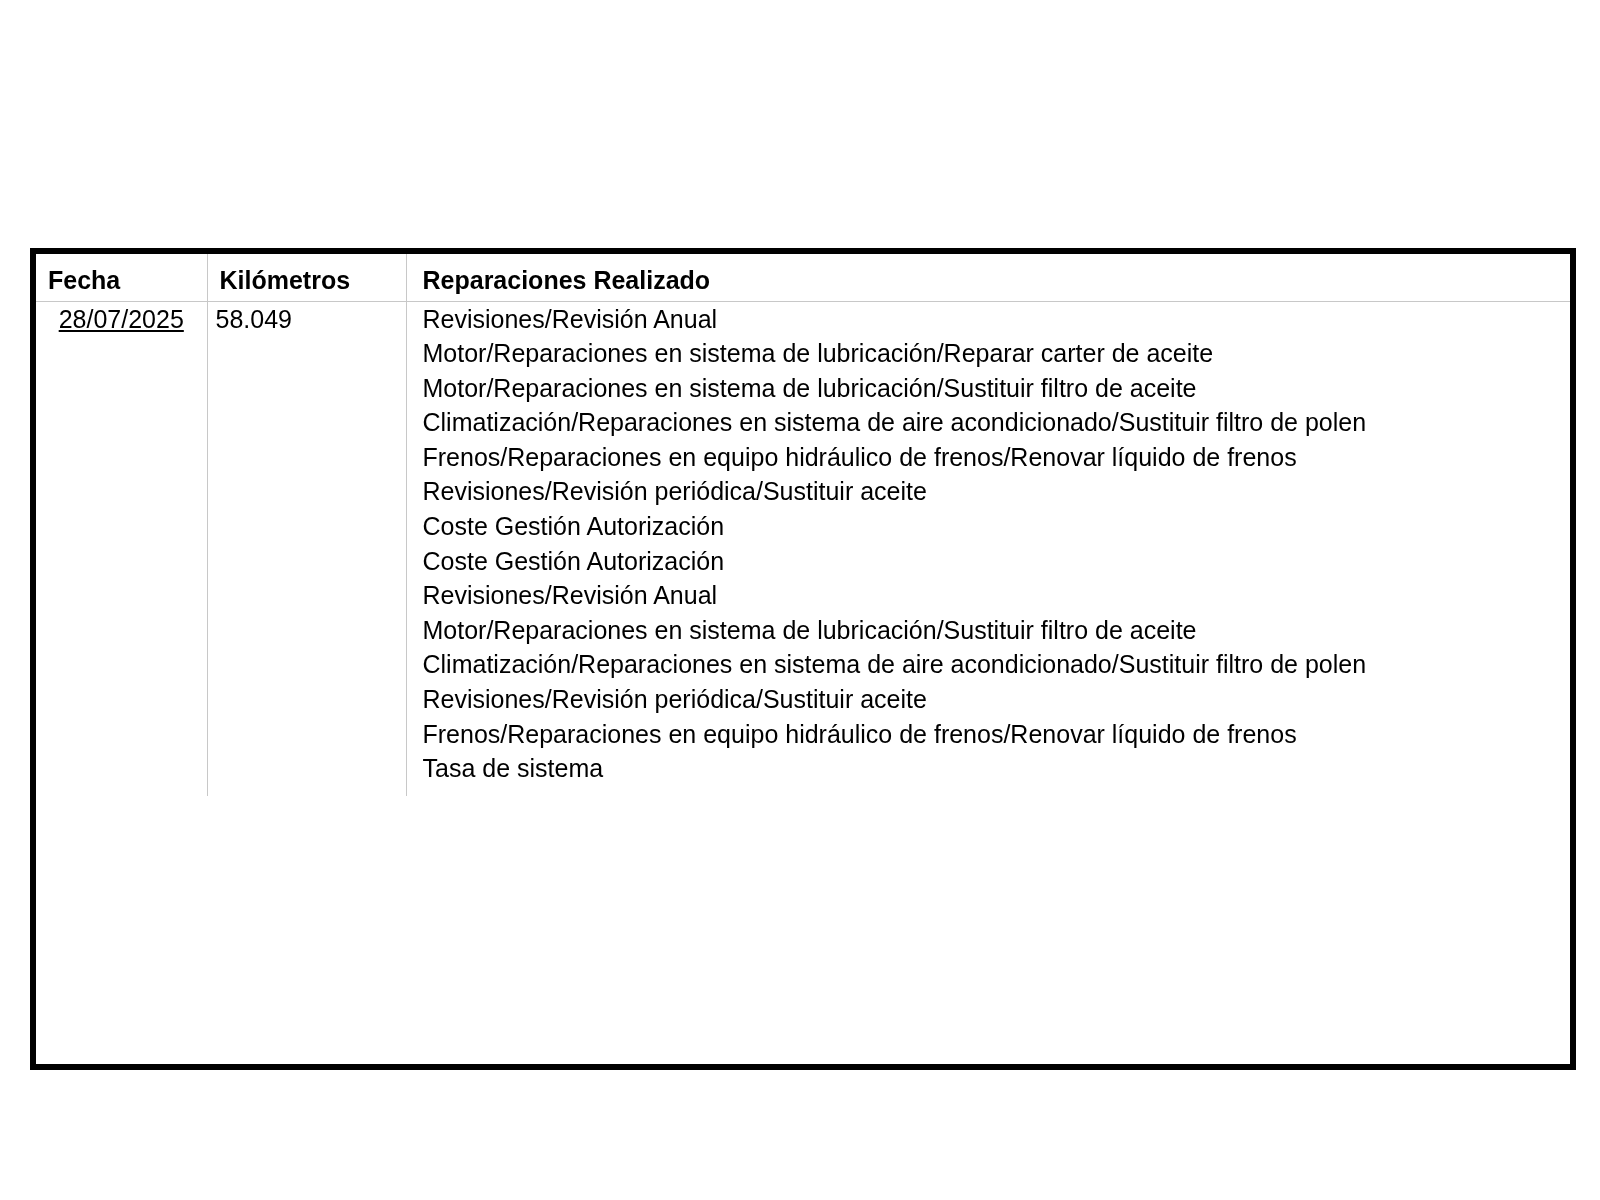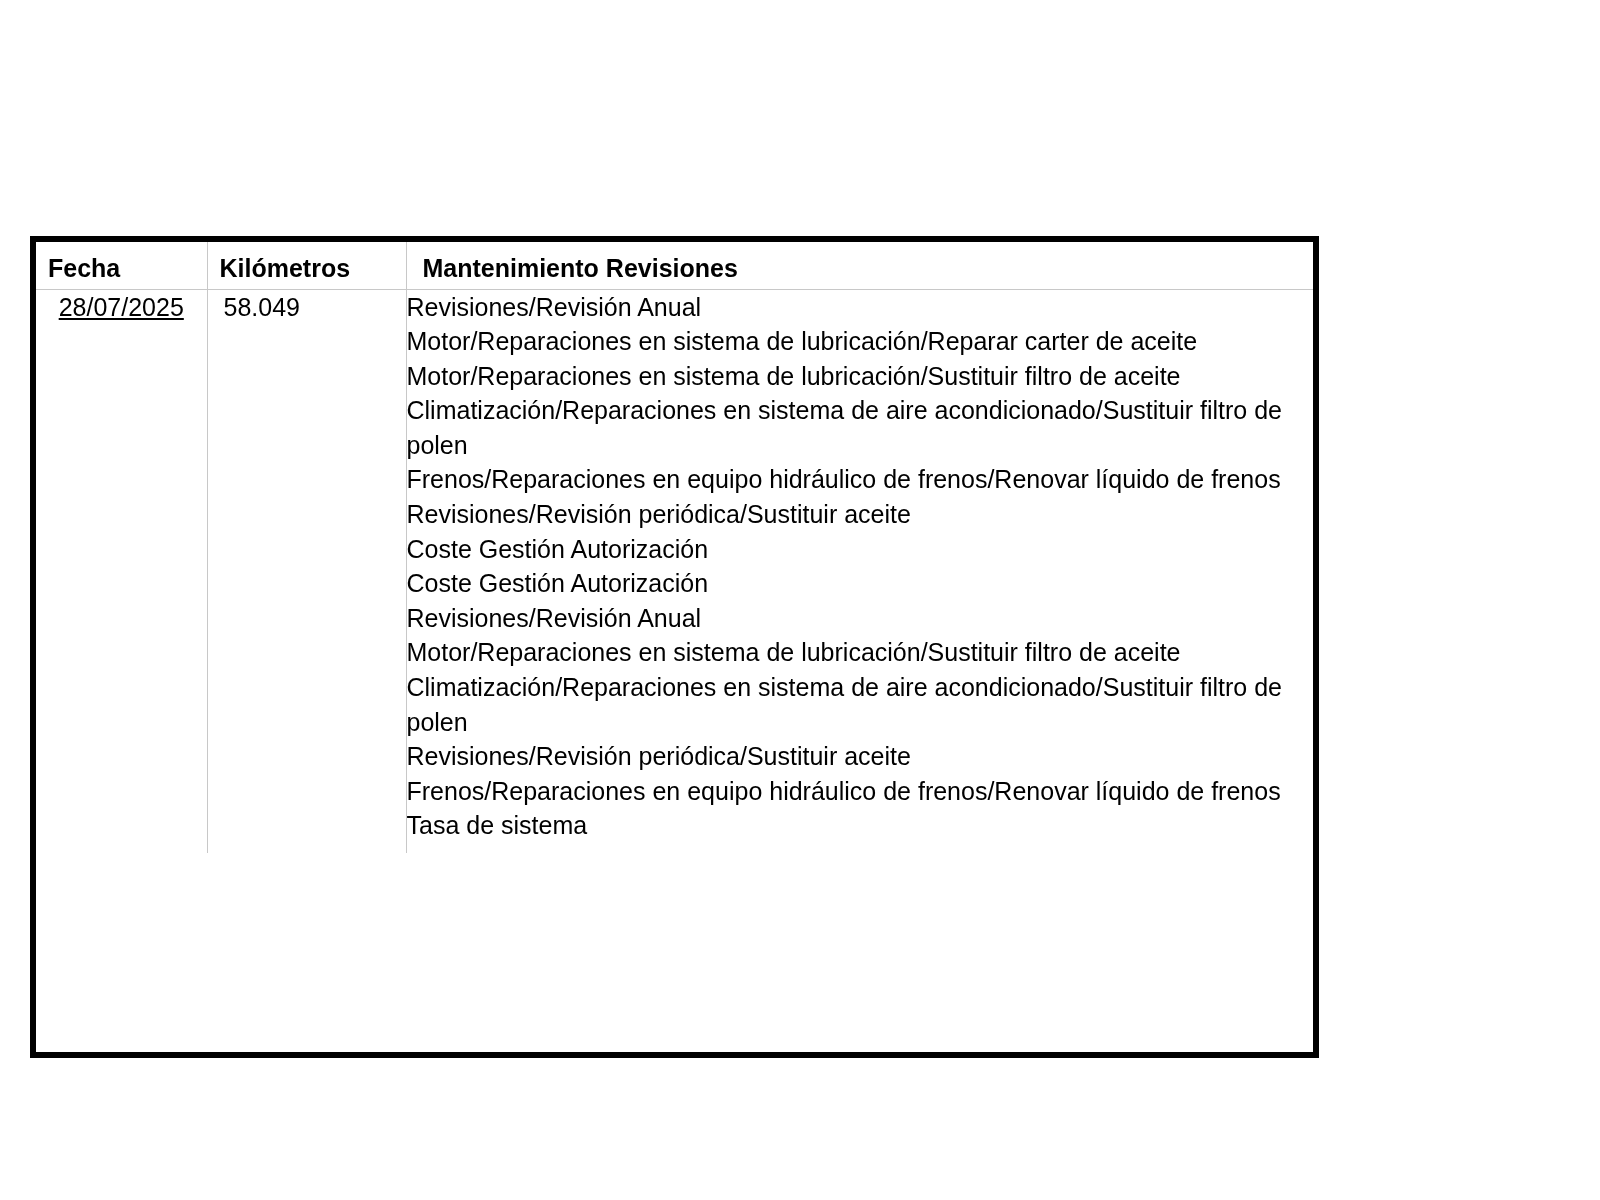--- a/index.html
+++ b/index.html
@@ -11,22 +11,22 @@
   *{margin:0;padding:0;box-sizing:border-box;}
   html,body{width:1600px;height:1200px;background:var(--bg-color);}
   body{
     font-family:"Liberation Sans","DejaVu Sans",sans-serif;
     color:var(--text-color);
     position:relative;
   }
   .report-frame{
     position:absolute;
     left:30px;
-    top:236px;
-    width:1289px;
+    top:248px;
+    width:1546px;
     height:822px;
     border:6px solid var(--border-color);
     background:var(--bg-color);
     overflow:hidden;
   }
   table.maintenance-table{
     width:100%;
     border-collapse:collapse;
     table-layout:fixed;
     font-size:25px;
@@ -50,42 +50,43 @@
     padding:0;
   }
   td.col-fecha{
     text-align:center;
     border-right:1px solid var(--grid-color);
     padding-bottom:10px;
     text-decoration:underline;
   }
   td.col-kilometros{
     text-align:left;
-    padding-left:16px;
+    padding-left:8px;
     border-right:1px solid var(--grid-color);
     padding-bottom:10px;
     margin-left:14px;
   }
   td.col-mantenimiento{
+    padding-left:16px;
     padding-bottom:10px;
     margin-top:36px;
   }
   .maint-list{max-width:945px;}
   .maint-item{line-height:34.6px;}
 </style>
 </head>
 <body>
 
 <div class="report-frame">
   <table class="maintenance-table">
     <thead>
       <tr>
           <th class="col-fecha">Fecha</th>
           <th class="col-kilometros">Kilómetros</th>
-          <th class="col-mantenimiento">Mantenimiento Revisiones</th>
+          <th class="col-mantenimiento">Reparaciones Realizado</th>
         </tr>
     </thead>
     <tbody>
         <tr>
           <td class="col-fecha">28/07/2025</td>
           <td class="col-kilometros">58.049</td>
           <td class="col-mantenimiento">
             <div class="maint-list">
               <div class="maint-item">Revisiones/Revisión Anual</div>
               <div class="maint-item">Motor/Reparaciones en sistema de lubricación/Reparar carter de aceite</div>

